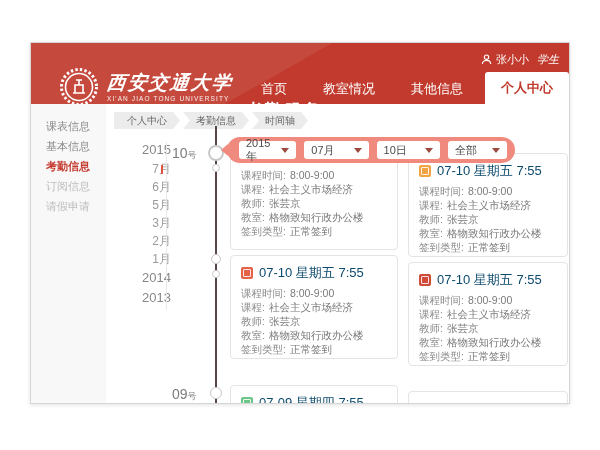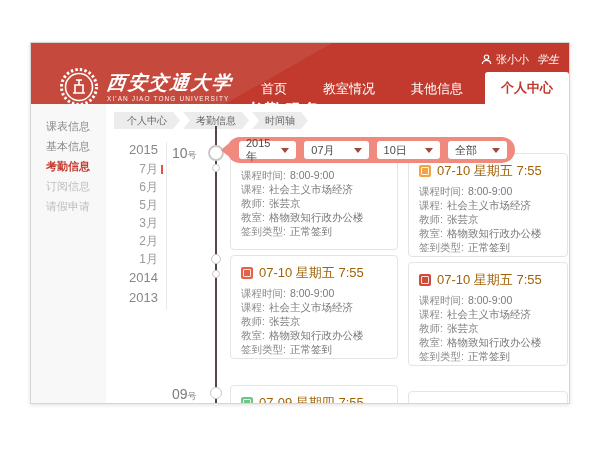--- a/index.html
+++ b/index.html
@@ -46,21 +46,21 @@
   .content { position:relative; flex:1; height:100%; background:#ffffff; }
 
   
   .breadcrumb { position:absolute; left:8px; top:8px; display:flex; }
   .crumb { background:#ececec; color:#666; font-size:10px; line-height:17px; height:17px;
            padding:0 13px; margin-right:3px; cursor:pointer;
            clip-path:polygon(0 0, calc(100% - 7px) 0, 100% 50%, calc(100% - 7px) 100%, 0 100%, 7px 50%); }
   .crumb:first-child { clip-path:polygon(0 0, calc(100% - 7px) 0, 100% 50%, calc(100% - 7px) 100%, 0 100%); }
 
   
-  .mini-nav { position:absolute; left:4px; top:36px; width:54px; text-align:right; }
+  .mini-nav { position:absolute; left:17px; top:36px; width:54px; text-align:right; }
   .mini-item { padding-right:6px; cursor:pointer; }
   .mini-item.year { font-size:13px; color:#878787; line-height:20px; }
   .mini-item.month { font-size:12px; color:#9b9b9b; line-height:18px; }
   .mini-divider { position:absolute; left:60px; top:38px; width:1px; height:168px; background:#e8e8e8; }
   .current-tick { position:absolute; left:55px; top:61px; width:2px; height:9px; background:#e0543e; }
 
   
   .timeline-line { position:absolute; left:109px; top:22px; bottom:0; width:2px; background:#584646; }
   .t-circle { position:absolute; background:#fff; border:1px solid #c9c9c9; border-radius:50%; }
   .c1 { left:102px; top:41px; width:16px; height:16px; border-width:2px; }
@@ -104,21 +104,21 @@
   .card-r2 { left:302px; top:158px; width:160px; height:104px; }
   .card-l3 { left:124px; top:281px; width:168px; height:40px; }
   .card-r3 { left:302px; top:287px; width:160px; height:30px; }
   .card-tail { position:absolute; left:-6px; top:8px; width:10px; height:10px; background:#fff;
                border-left:1px solid #e4e4e4; border-bottom:1px solid #e4e4e4;
                transform:rotate(45deg); }
   .card-head { display:flex; align-items:center; margin-bottom:4px; }
   .type-icon { position:relative; width:12px; height:12px; border-radius:2px; flex:none; }
   .type-icon::after { content:""; position:absolute; left:2px; top:2px; right:2px; bottom:2px;
                       border:1px solid rgba(255,255,255,.85); border-radius:1px; }
-  .card-title { margin-left:6px; font-size:13px; color:#a16207; }
+  .card-title { margin-left:6px; font-size:13px; color:#0c4a6e; }
   .row { font-size:10.5px; line-height:14px; white-space:nowrap; }
   .row .lbl { color:#8d8d8d; margin-right:4px; }
   .row .val { color:#7a7a7a; }
 </style>
 </head>
 <body>
 
 <div class="stage">
   <div class="window">
 

